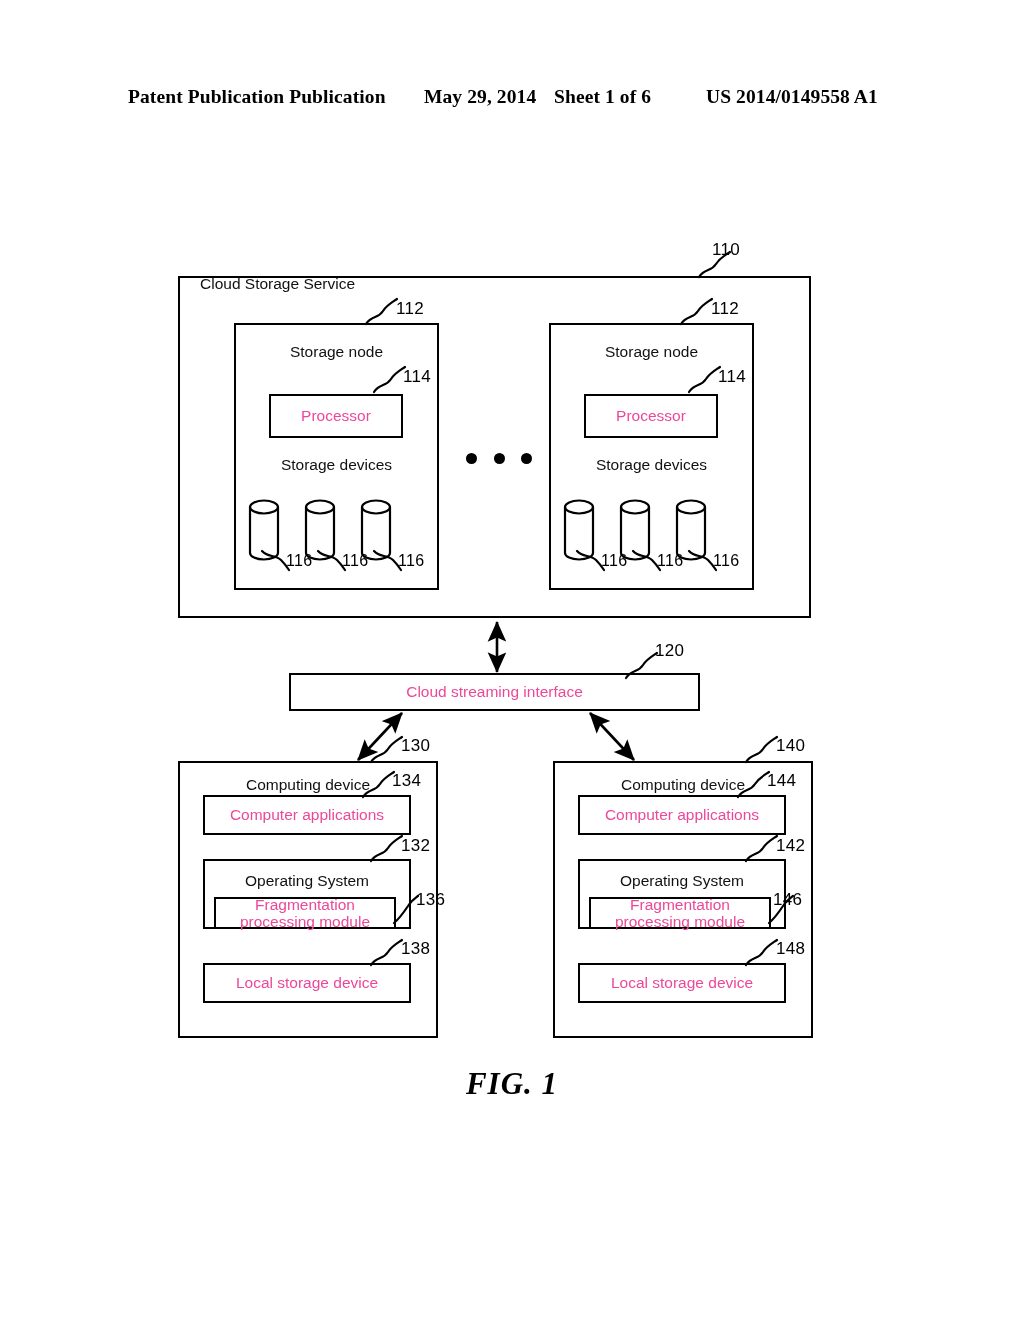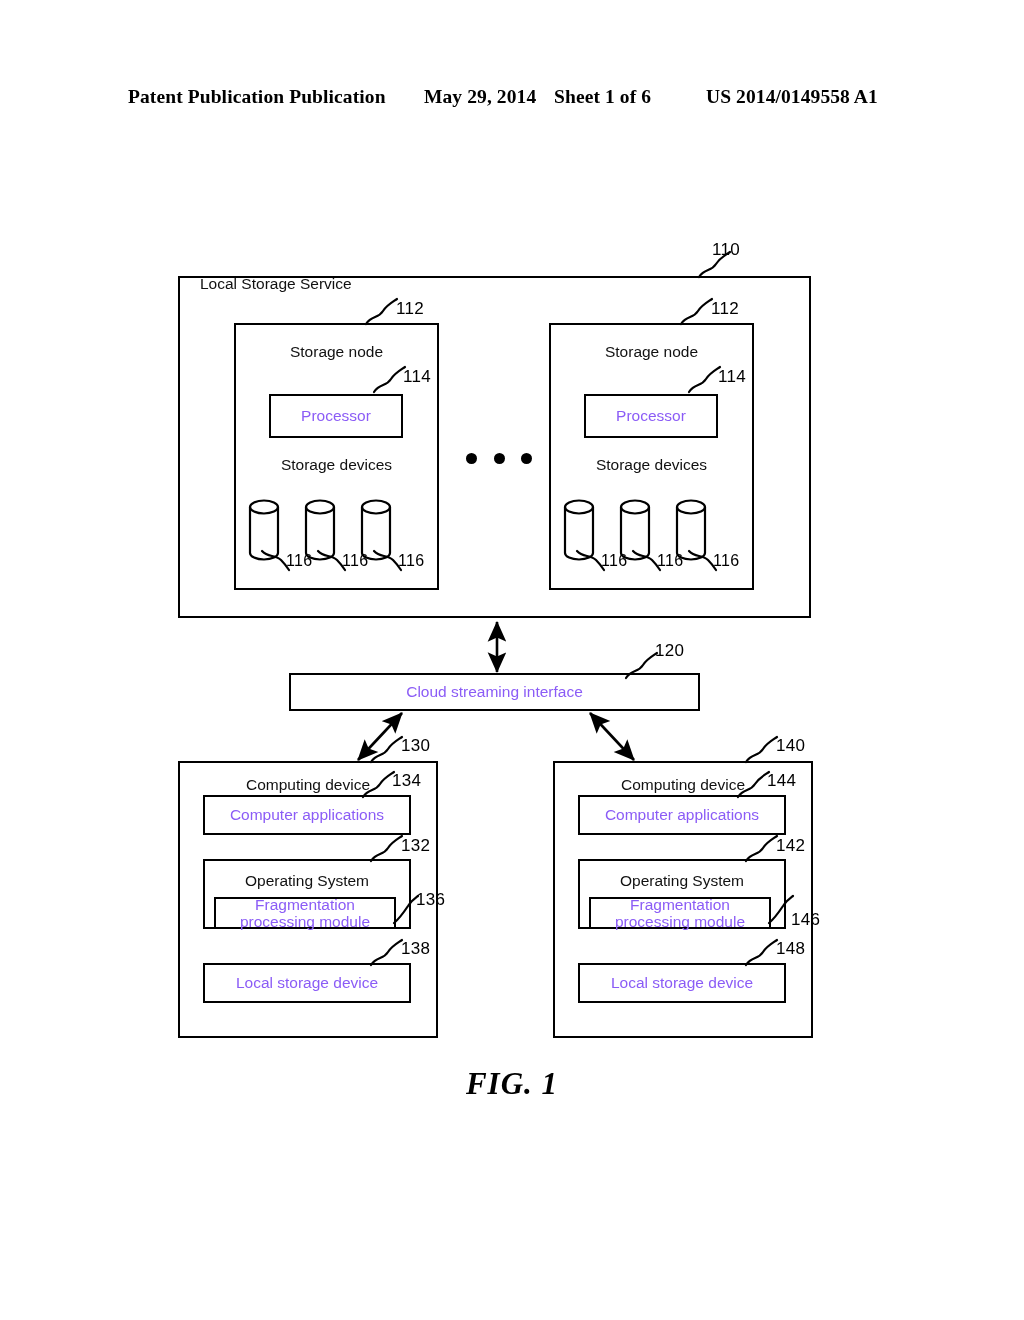--- a/index.html
+++ b/index.html
@@ -57,21 +57,21 @@
     right: 0;
   }
   .inner-box {
     position: absolute;
     border: 2px solid #000000;
     box-sizing: border-box;
     display: flex;
     align-items: center;
     justify-content: center;
     font-size: 15.5px;
-    color: #8b5cf6;
+    color: #ec4899;
     text-align: center;
     line-height: 1.12;
   }
 
   
   .ref-num {
     position: absolute;
     font-size: 17px;
     font-family: "Liberation Sans", sans-serif;
     color: #000;
@@ -213,21 +213,21 @@
     </g>
     <g>
       <path d="M677,507 L677,553 A14,6.5 0 0 0 705,553 L705,507"></path>
       <ellipse cx="691" cy="507" rx="14" ry="6.5"></ellipse>
     </g>
   </g>
 </svg>
 
 <div class="box" style="left:178px; top:276px; width:633px; height:342px;">
 </div>
-<div class="box-label" style="left:200px; top:275px;">Local Storage Service</div>
+<div class="box-label" style="left:200px; top:275px;">Cloud Storage Service</div>
 <div class="ref-num" style="left:712px; top:240px;">110</div>
 
 <div class="box" style="left:234px; top:323px; width:205px; height:267px;">
 </div>
 <div class="centered-label" style="left:234px; width:205px; top:343px;">Storage node</div>
 <div class="ref-num" style="left:396px; top:299px;">112</div>
 
 <div class="inner-box" style="left:269px; top:394px; width:134px; height:44px;">Processor</div>
 <div class="ref-num" style="left:403px; top:367px;">114</div>
 
@@ -292,18 +292,18 @@
 
 <div class="box" style="left:578px; top:859px; width:208px; height:70px;">
 </div>
 <div class="centered-label" style="left:578px; width:208px; top:872px;">Operating System</div>
 <div class="ref-num" style="left:776px; top:836px;">142</div>
 
 <div class="inner-box" style="left:589px; top:897px; width:182px; height:32px; flex-direction:column;">
   <span>Fragmentation</span>
   <span>processing module</span>
 </div>
-<div class="ref-num" style="left:791px; top:890px;margin-top:20px;">146</div>
+<div class="ref-num" style="left:773px; top:890px;">146</div>
 
 <div class="inner-box" style="left:578px; top:963px; width:208px; height:40px;">Local storage device</div>
 <div class="ref-num" style="left:776px; top:939px;">148</div>
 
 <div class="fig-caption">FIG. 1</div>
 
 </body></html>

